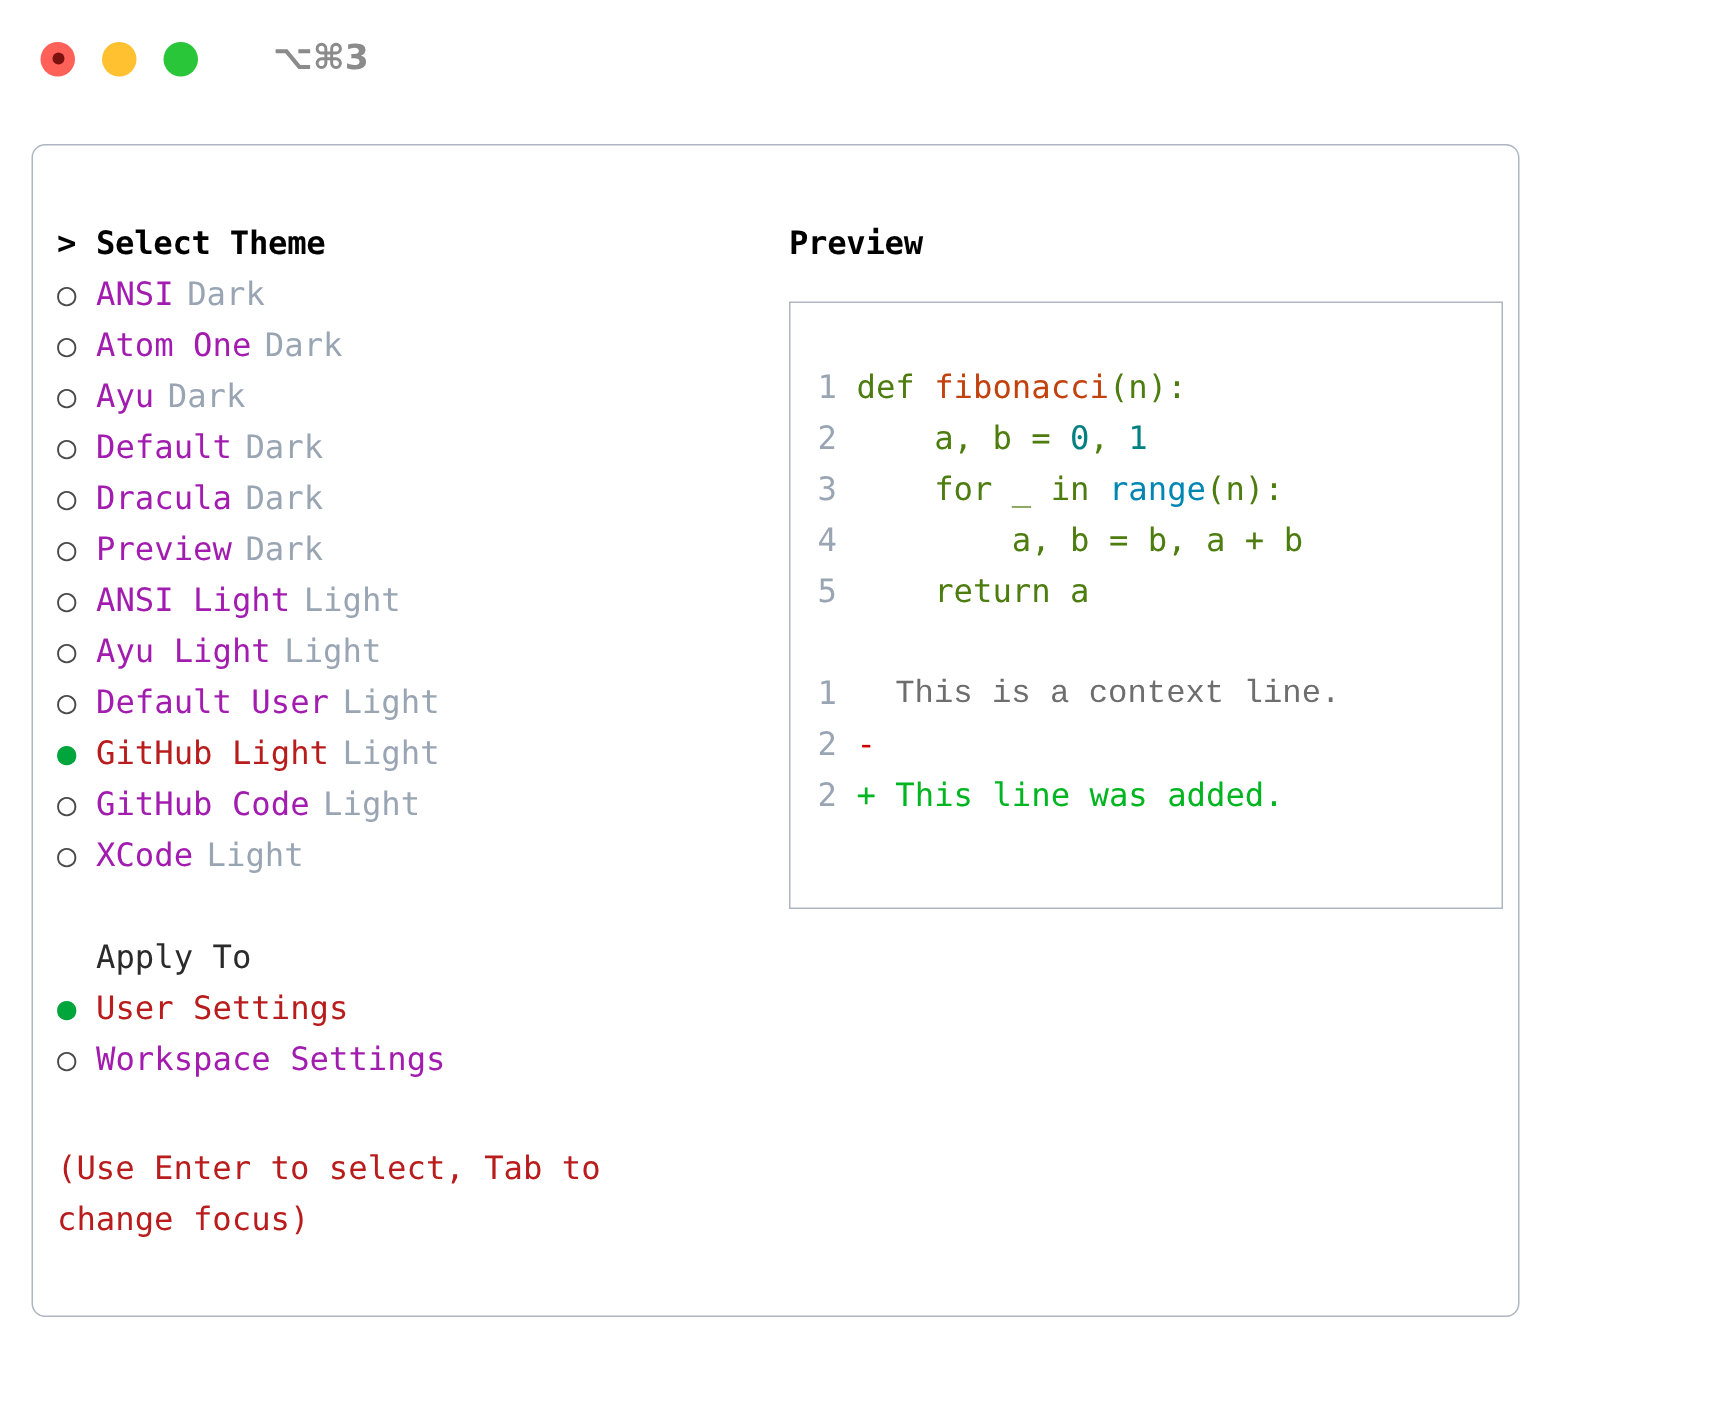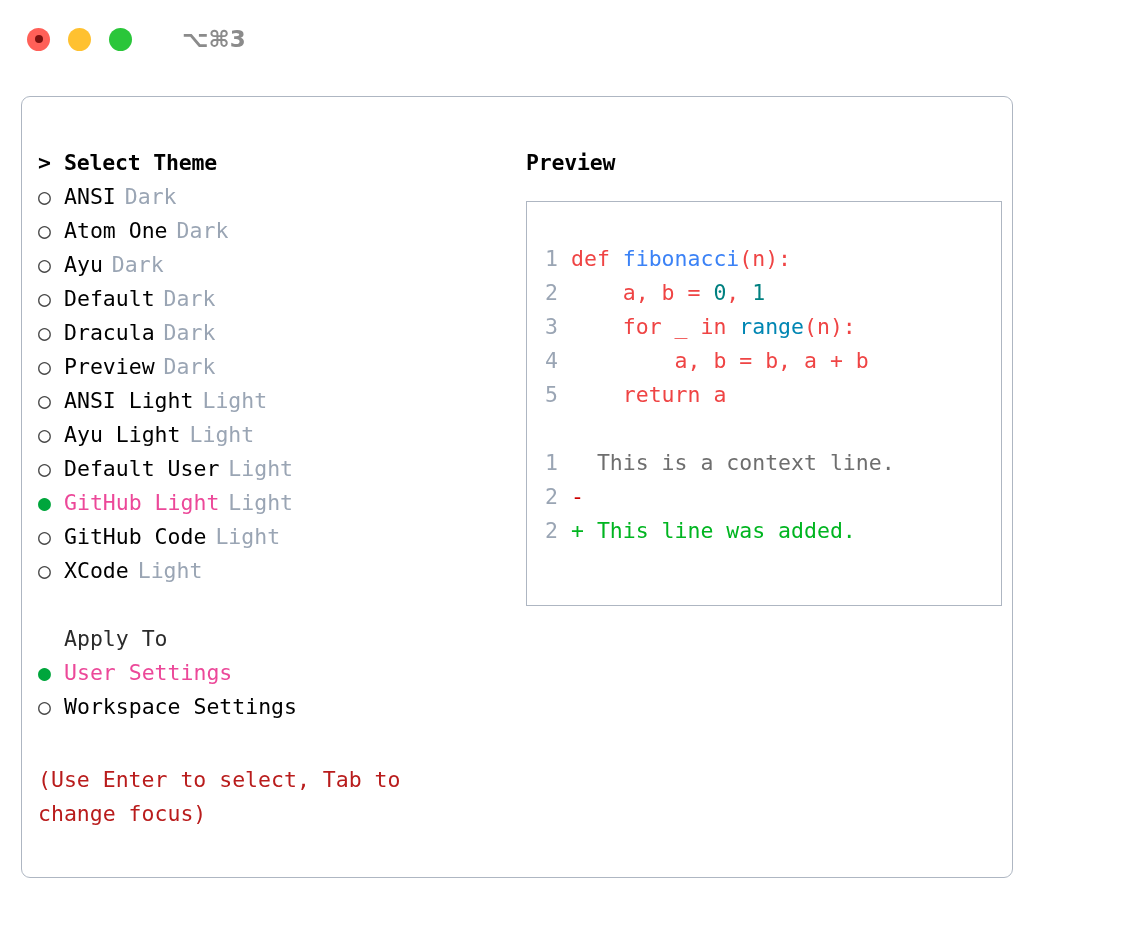--- a/index.html
+++ b/index.html
@@ -96,22 +96,22 @@
   }
   .bullet {
     display: inline-block;
     width: 26px;
     flex: 0 0 26px;
     font-size: 21.5px;
     color: #4a4a4a;
   }
   .bullet.caret { color: #000; font-weight: 700; }
   .bullet.sel   { color: #00a63c; }
-  .theme-name { color: #000000; }
-  .theme-name.selected { color: #ec4899; }
+  .theme-name { color: #a21caf; }
+  .theme-name.selected { color: #b91c1c; }
   .badge {
     color: #9aa5b4;
     margin-left: 9px;
   }
   .group-label {
     padding-left: 26px;
     color: #2b2b2b;
     text-align: center;
   }
   #hint {
@@ -155,26 +155,26 @@
     white-space: pre;
     display: flex;
   }
   .gutter {
     display: inline-block;
     width: 26px;
     flex: 0 0 26px;
     color: #9aa5b4;
     text-align: left;
   }
-  .code-text { color: #ef4444; }
-  .tok-fn   { color: #3b82f6; }
+  .code-text { color: #4d7c0f; }
+  .tok-fn   { color: #c2410c; }
   .tok-num  { color: #008080; }
   .tok-call { color: #0086b3; }
   .spacer-line { height: 34px; }
-  .diff-ctx { color: #6e6e6e; }
+  .diff-ctx { color: #6e6e6e; font-family: Liberation Mono, monospace; }
   .diff-del { color: #cc0000; }
   .diff-add { color: #00b520; }
 </style>
 </head>
 <body>
 
 <div id="screen">
 
   <div id="titlebar">
     <div class="lights">

